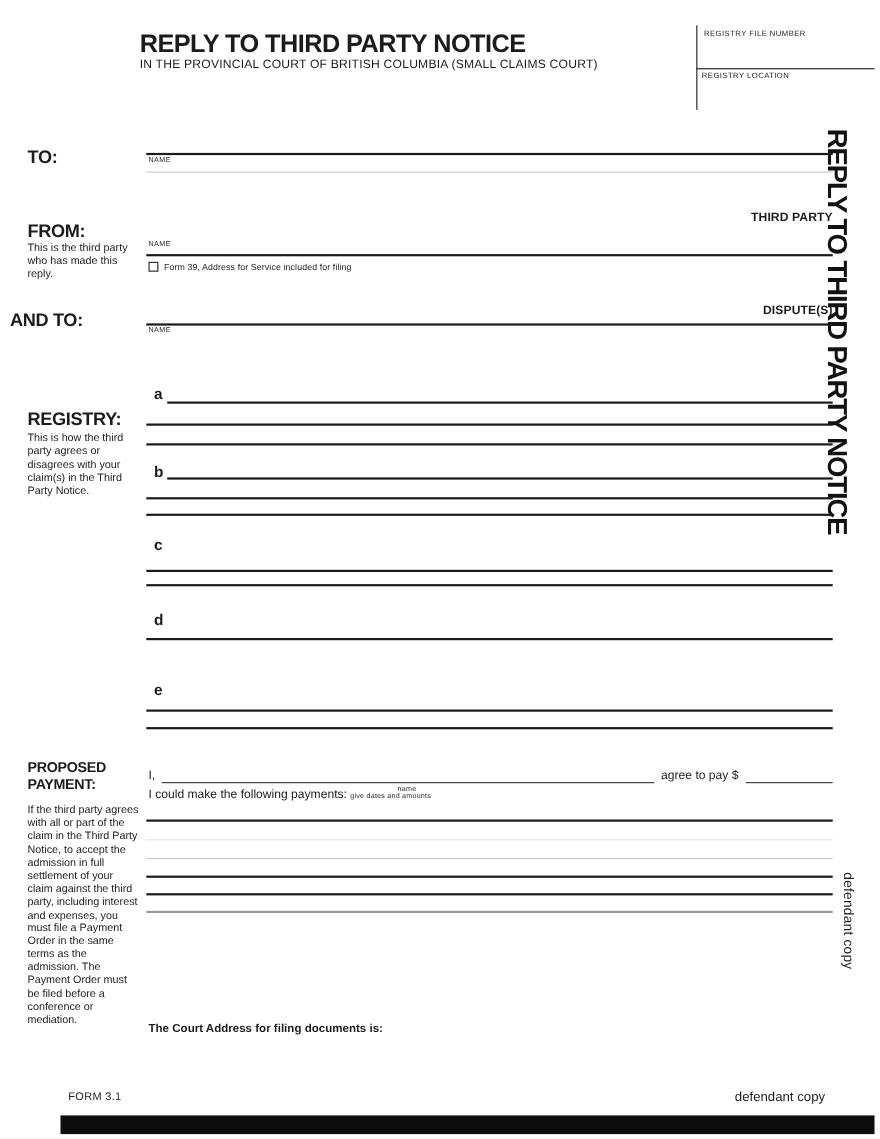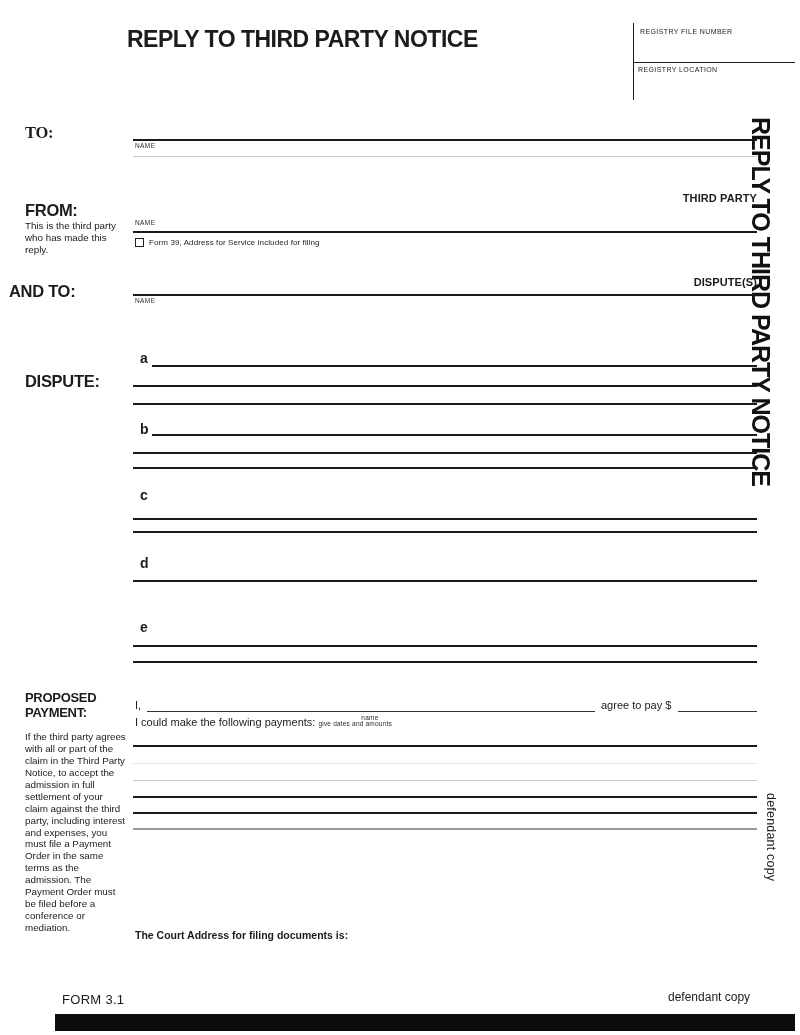--- a/index.html
+++ b/index.html
@@ -24,60 +24,62 @@
   .hline.mgray{border-top-color:#999;}
   .vline{position:absolute;width:0;border-left:1px solid #1a1a1a;}
   .letter{font-size:14px;font-weight:bold;}
   .cb{position:absolute;width:7px;height:7px;border:1px solid #222;background:#fff;}
   .cb-label{font-size:8px;letter-spacing:0.1px;white-space:nowrap;}
   .small-cap{font-size:6.5px;color:#2a2a2a;letter-spacing:0.3px;}
   .inline-11{font-size:11px;white-space:nowrap;}
   .vert{writing-mode:vertical-rl;}
   .vert-title{font-size:25px;font-weight:bold;letter-spacing:-1px;color:#111;white-space:nowrap;}
   .vert-copy{font-size:12.5px;color:#222;letter-spacing:0.2px;white-space:nowrap;}
-  .footer-text{font-size:13px;letter-spacing:0.3px;}
+  .footer-text{font-size:10px;letter-spacing:0.3px;}
   .footer-copy{font-size:12px;}
   .bottom-bar{position:absolute;background:#0d0d0d;}
 </style>
 </head>
 <body>
 
 <div class="page">
 
   <div class="abs title" style="left:127px;top:26px;">REPLY TO THIRD PARTY NOTICE</div>
+  <div class="abs subtitle" style="left:127px;top:53px;">IN THE PROVINCIAL COURT OF BRITISH COLUMBIA (SMALL CLAIMS COURT)</div>
 
   <div class="vline" style="left:633px;top:23px;height:77px;"></div>
   <div class="abs reg-label" style="left:640px;top:28px;">REGISTRY FILE NUMBER</div>
   <div class="abs" style="left:634px;top:36px;width:161px;height:25px;"></div>
   <div class="hline thin" style="left:633px;top:62px;width:162px;"></div>
   <div class="abs reg-label" style="left:638px;top:66px;">REGISTRY LOCATION</div>
   <div class="abs" style="left:634px;top:74px;width:161px;height:25px;"></div>
 
   <div class="abs vert vert-title" style="left:746px;top:117px;height:382px;">REPLY TO THIRD PARTY NOTICE</div>
   <div class="abs vert vert-copy" style="left:764px;top:793px;height:112px;">defendant copy</div>
 
-  <div class="abs sec-head" style="left:25px;top:123px;font-family:Liberation Serif, serif;">TO:</div>
+  <div class="abs sec-head" style="left:25px;top:134px;">TO:</div>
   <div class="hline" style="left:133px;top:139px;width:624px;"></div>
   <div class="abs tiny" style="left:135px;top:142px;">NAME</div>
   <div class="hline lgray" style="left:133px;top:156px;width:624px;"></div>
 
   <div class="abs sec-head" style="left:25px;top:201px;">FROM:</div>
   <div class="abs note" style="left:25px;top:220px;width:103px;">This is the third party who has made this reply.</div>
   <div class="abs party-label" style="top:192px;">THIRD PARTY</div>
   <div class="abs tiny" style="left:135px;top:219px;">NAME</div>
   <div class="hline" style="left:133px;top:231px;width:624px;"></div>
   <div class="cb" style="left:135px;top:238px;"></div>
   <div class="abs cb-label" style="left:149px;top:238px;">Form 39, Address for Service included for filing</div>
 
   <div class="abs sec-head" style="left:9px;top:282px;">AND TO:</div>
   <div class="abs party-label" style="top:276px;">DISPUTE(S)</div>
   <div class="hline" style="left:133px;top:294px;width:624px;"></div>
   <div class="abs tiny" style="left:135px;top:297px;">NAME</div>
 
-  <div class="abs sec-head" style="left:25px;top:372px;">DISPUTE:</div>
+  <div class="abs sec-head" style="left:25px;top:372px;">REGISTRY:</div>
+  <div class="abs note" style="left:25px;top:393px;width:105px;">This is how the third party agrees or disagrees with your claim(s) in the Third Party Notice.</div>
 
   <div class="abs letter" style="left:140px;top:350px;">a</div>
   <div class="hline" style="left:152px;top:365px;width:605px;"></div>
   <div class="hline" style="left:133px;top:385px;width:624px;"></div>
   <div class="hline" style="left:133px;top:403px;width:624px;"></div>
 
   <div class="abs letter" style="left:140px;top:421px;">b</div>
   <div class="hline" style="left:152px;top:434px;width:605px;"></div>
   <div class="hline" style="left:133px;top:452px;width:624px;"></div>
   <div class="hline" style="left:133px;top:467px;width:624px;"></div>

